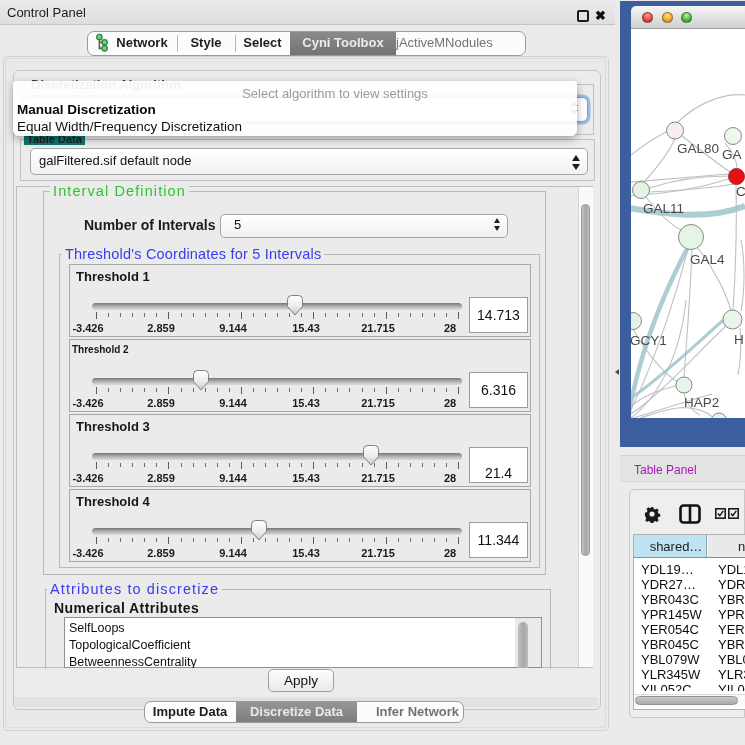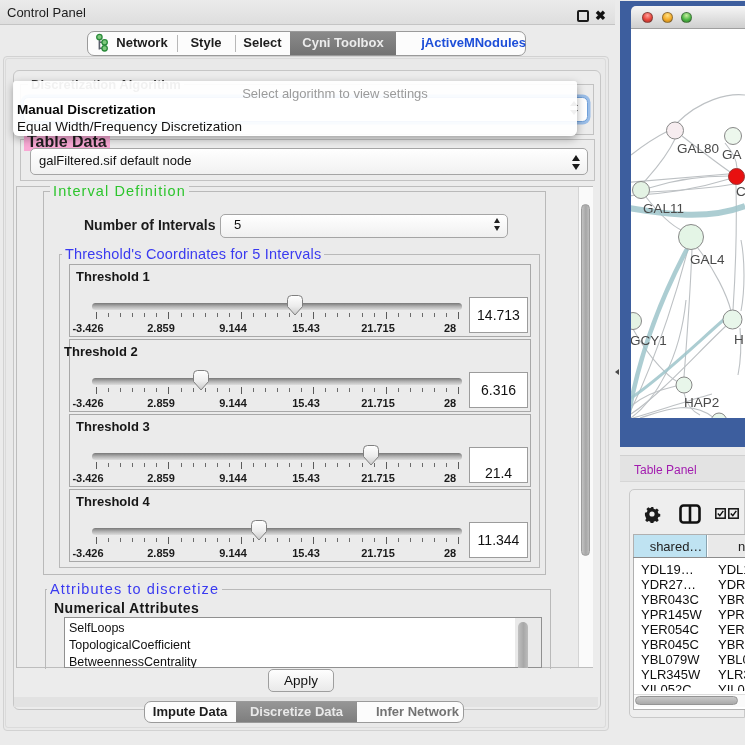--- a/index.html
+++ b/index.html
@@ -14,34 +14,34 @@
     <div style="position:absolute;left:5px;top:58px;width:599px;height:668px;border:1px solid #dbdbdb;border-radius:3px;"></div>
     <div style="position:absolute;left:13px;top:70px;width:586px;height:638px;border:1px solid #c6c6c6;border-radius:6px;background:#ececec;"></div>
     <div style="position:absolute;left:87px;top:31px;width:439px;height:25px;background:#fcfcfc;border:1px solid #9a9a9a;border-radius:7px;box-sizing:border-box;"></div>
     <div style="position:absolute;left:290px;top:31px;width:106px;height:25px;background:linear-gradient(#8a8a8a,#737373);box-sizing:border-box;border-top:1px solid #9a9a9a;border-bottom:1px solid #9a9a9a;"></div>
     <div style="position:absolute;left:177px;top:35px;width:1px;height:17px;background:#b8b8b8;"></div>
     <div style="position:absolute;left:235px;top:35px;width:1px;height:17px;background:#b8b8b8;"></div>
     <div style="position:absolute;top:35px;font-size:13px;font-weight:bold;color:#1d1d1d;text-align:center;left:107px;width:70px;">Network</div>
     <div style="position:absolute;top:35px;font-size:13px;font-weight:bold;color:#1d1d1d;text-align:center;left:177px;width:58px;">Style</div>
     <div style="position:absolute;top:35px;font-size:13px;font-weight:bold;color:#1d1d1d;text-align:center;left:235px;width:55px;">Select</div>
     <div style="position:absolute;top:35px;font-size:13px;font-weight:bold;color:#1d1d1d;text-align:center;left:290px;width:106px;color:#ececec;">Cyni Toolbox</div>
-    <div style="position:absolute;top:35px;font-size:13px;font-weight:bold;color:#1d4ed8;text-align:right;left:396px;width:130px;">jActiveMNodules</div>
+    <div style="position:absolute;top:35px;font-size:13px;font-weight:normal;color:#737373;text-align:left;left:396px;width:130px;">jActiveMNodules</div>
     <svg class="abs" style="left:94px;top:33px;" width="14" height="19" viewBox="0 0 14 19">
 <path d="M5.4 4.5 L5.4 16.5 M5.4 9.3 L9.5 9.3 M5.4 15.3 L9.5 15.3" stroke="#5a5f6b" stroke-width="1.6" fill="none"></path>
 <circle cx="5.4" cy="4" r="2.7" fill="#7ec97e" stroke="#2a8a3a" stroke-width="1.3"></circle>
 <circle cx="10.6" cy="9.3" r="2.7" fill="#7ec97e" stroke="#2a8a3a" stroke-width="1.3"></circle>
 <circle cx="10.6" cy="15.3" r="2.7" fill="#7ec97e" stroke="#2a8a3a" stroke-width="1.3"></circle>
 </svg>
     <div style="position:absolute;left:20px;top:84px;width:572px;height:49px;border:1px solid #c2c2c2;"></div>
     <div style="position:absolute;left:28px;top:77px;font-size:13px;font-weight:bold;color:#3a3a3a;background:#ececec;padding:0 3px;">Discretization Algorithm</div>
     <div style="position:absolute;left:23px;top:97px;width:563px;height:23px;border-radius:5.5px;background:#fff;border:1.5px solid #6f9fd8;box-shadow:0 0 0 2.5px rgba(120,170,230,0.7);"></div>
     <div style="position:absolute;left:570px;top:101px;width:0;height:0;border-left:4px solid transparent;border-right:4px solid transparent;border-bottom:5px solid #333;"></div>
     <div style="position:absolute;left:570px;top:110px;width:0;height:0;border-left:4px solid transparent;border-right:4px solid transparent;border-top:5px solid #333;"></div>
     <div style="position:absolute;left:20px;top:139px;width:573px;height:40px;border:1px solid #c2c2c2;"></div>
-    <div style="position:absolute;left:24px;top:133px;font-size:16px;font-weight:bold;color:#1e1e1e;background:#f9a8d4;padding:0 3px;">Table Data</div>
+    <div style="position:absolute;left:24px;top:133px;font-size:11px;font-weight:bold;color:#1e1e1e;background:#0f766e;padding:0 3px;">Table Data</div>
     <div style="position:absolute;left:30px;top:148px;width:556px;height:25px;border-radius:5px;background:linear-gradient(#ffffff,#f1f1f1);border:1px solid #a5a5a5;"></div>
     <div style="position:absolute;left:39px;top:153px;font-size:13px;color:#111;">galFiltered.sif default node</div>
     <div style="position:absolute;left:572px;top:155px;width:0;height:0;border-left:4px solid transparent;border-right:4px solid transparent;border-bottom:6px solid #1a1a1a;"></div>
     <div style="position:absolute;left:572px;top:164px;width:0;height:0;border-left:4px solid transparent;border-right:4px solid transparent;border-top:6px solid #1a1a1a;"></div>
     <div style="position:absolute;left:16px;top:186px;width:577px;height:482px;border:1px solid #bdbdbd;background:#ebebeb;box-sizing:border-box;overflow:hidden;"></div>
     <div style="position:absolute;left:578px;top:187px;width:14px;height:480px;background:#fafafa;border-left:1px solid #d4d4d4;"></div>
     <div style="position:absolute;left:581px;top:204px;width:9px;height:352px;border-radius:5px;background:linear-gradient(90deg,#c2c2c2,#a6a6a6 55%,#bdbdbd);border:1px solid #9b9b9b;box-sizing:border-box;"></div>
     <div style="position:absolute;left:43px;top:191px;width:501px;height:382px;border:1px solid #b9b9b9;"></div>
     <div style="position:absolute;left:50px;top:183px;font-size:14.5px;letter-spacing:1.1px;color:#2dc52d;background:#ebebeb;padding:0 3px;">Interval Definition</div>
     <div style="position:absolute;left:84px;top:216.5px;font-size:14px;font-weight:bold;color:#1b1b1b;">Number of Intervals</div>
@@ -100,21 +100,21 @@
     <div style="position:absolute;left:276px;top:322px;width:60px;text-align:center;font-size:11px;font-weight:bold;color:#1a1a1a;">15.43</div>
     <div style="position:absolute;left:348px;top:322px;width:60px;text-align:center;font-size:11px;font-weight:bold;color:#1a1a1a;">21.715</div>
     <div style="position:absolute;left:420px;top:322px;width:60px;text-align:center;font-size:11px;font-weight:bold;color:#1a1a1a;">28</div>
     <svg class="abs" style="left:287px;top:295px;" width="16" height="21" viewBox="0 0 16 21">
       <path d="M 4.5 0.5 L 11.5 0.5 Q 15.5 0.5 15.5 4.5 L 15.5 11.5 L 8 20 L 0.5 11.5 L 0.5 4.5 Q 0.5 0.5 4.5 0.5 Z" fill="url(#tg)" stroke="#7f7f7f" stroke-width="1"></path>
     </svg>
     <div style="position:absolute;left:469px;top:297px;width:59px;height:36px;background:#fff;border:1px solid #9c9c9c;box-sizing:border-box;">
       <div style="position:absolute;left:0;top:9px;width:100%;text-align:center;font-size:14px;color:#111;">14.713</div>
     </div>
     <div style="position:absolute;left:69px;top:339px;width:462px;height:73px;border:1px solid #a8a8a8;box-sizing:border-box;background:#ebebeb;"></div>
-    <div style="position:absolute;left:64px;top:344px;font-size:13px;font-weight:bold;color:#161616;">Threshold 2</div>
+    <div style="position:absolute;left:72px;top:344px;font-size:10px;font-weight:bold;color:#161616;">Threshold 2</div>
     <div style="position:absolute;left:92px;top:378px;width:370px;height:7px;border-radius:3.5px;background:linear-gradient(180deg,#787878,#b2b2b2 50%,#dedede);"></div>
     <div style="position:absolute;left:96.0px;top:387px;width:1px;height:7px;background:#5a5a5a;"></div>
     <div style="position:absolute;left:108.1px;top:388px;width:1px;height:4px;background:#6a6a6a;"></div>
     <div style="position:absolute;left:120.1px;top:388px;width:1px;height:4px;background:#6a6a6a;"></div>
     <div style="position:absolute;left:132.2px;top:388px;width:1px;height:4px;background:#6a6a6a;"></div>
     <div style="position:absolute;left:144.3px;top:388px;width:1px;height:4px;background:#6a6a6a;"></div>
     <div style="position:absolute;left:156.3px;top:388px;width:1px;height:4px;background:#6a6a6a;"></div>
     <div style="position:absolute;left:168.4px;top:387px;width:1px;height:7px;background:#5a5a5a;"></div>
     <div style="position:absolute;left:180.5px;top:388px;width:1px;height:4px;background:#6a6a6a;"></div>
     <div style="position:absolute;left:192.5px;top:388px;width:1px;height:4px;background:#6a6a6a;"></div>

